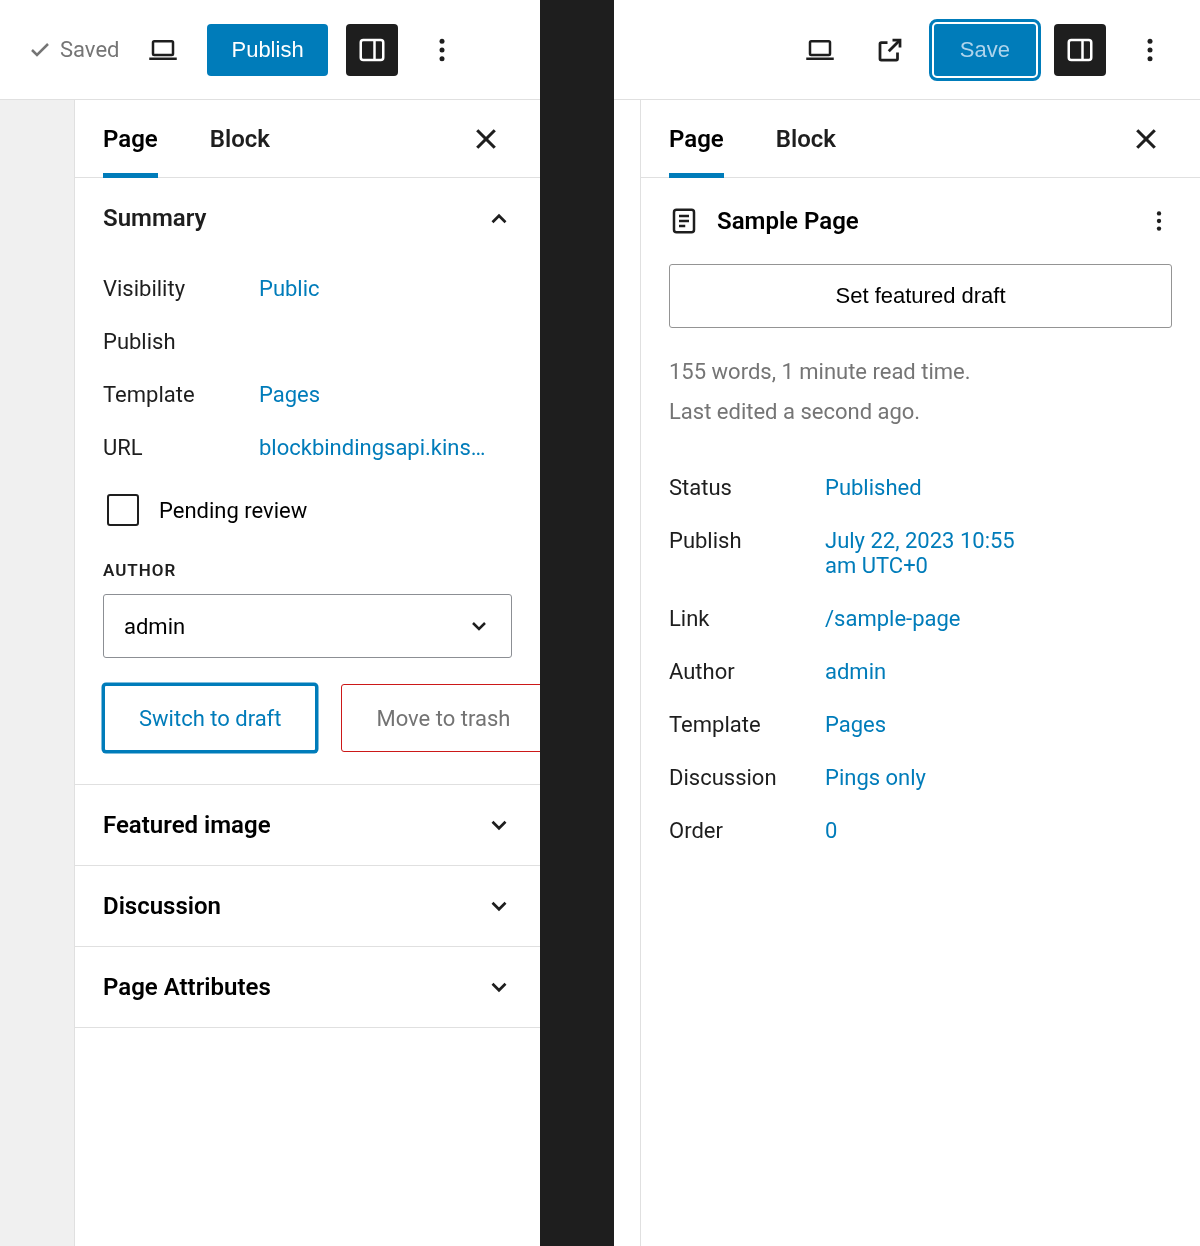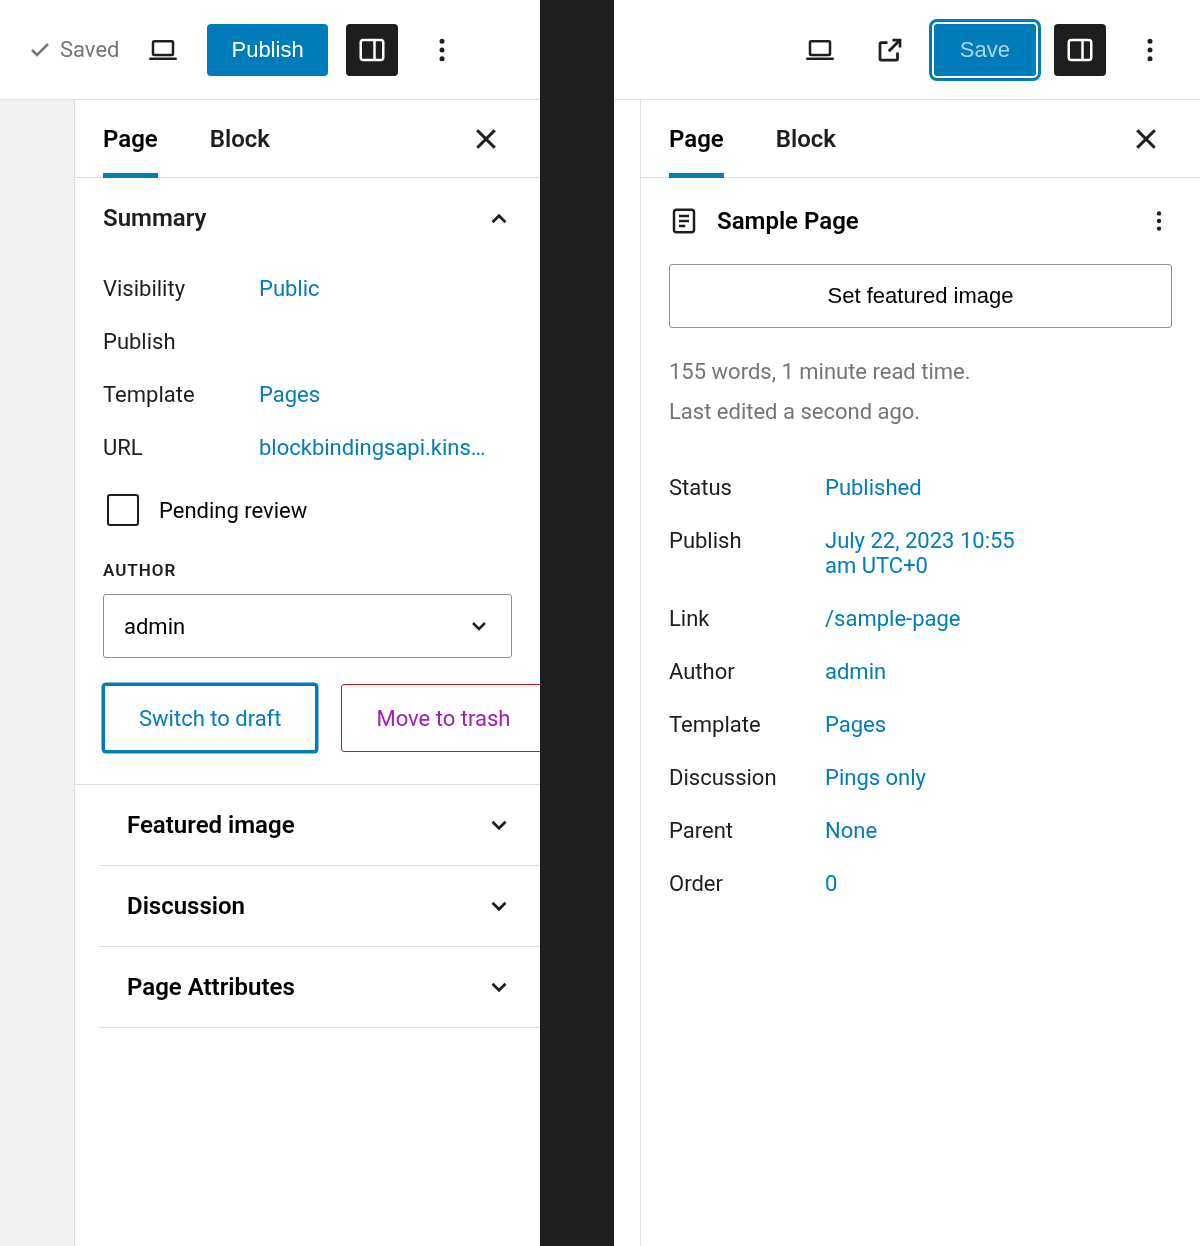--- a/index.html
+++ b/index.html
@@ -31,22 +31,22 @@
   .kv-label { width:156px; color:#1e1e1e; }
   .kv-value { color:#007cba; cursor:pointer; flex:1; }
   .checkbox-row { display:flex; align-items:center; gap:20px; padding:20px 0 10px 4px; font-size:22px; }
   .checkbox { width:32px; height:32px; border:2px solid #1e1e1e; border-radius:3px; cursor:pointer; }
   .author-label { font-size:17px; font-weight:600; letter-spacing:1px; color:#1e1e1e; text-transform:uppercase; margin-top:24px; }
   .select { margin-top:14px; border:1.5px solid #8c8f94; border-radius:3px; height:64px; display:flex; align-items:center; padding:0 20px; font-size:22px; cursor:pointer; position:relative; }
   .select .chev { position:absolute; right:20px; }
   .action-row { display:flex; gap:24px; margin-top:26px; margin-bottom:6px; }
   .action-btn { flex:0 0 auto; height:68px; border-radius:3px; font-size:22px; display:flex; align-items:center; justify-content:center; cursor:pointer; padding:0 34px; }
   .action-btn.outline-blue { border:2px solid #007cba; color:#007cba; background:#fff; box-shadow:0 0 0 1.5px #007cba; }
-  .action-btn.outline-red { border:1.5px solid #cc1818; color:#a21caf; background:#fff; }
-  .collapsed { padding:26px 28px; border-bottom:1px solid #e0e0e0; display:flex; align-items:center; font-size:24px; font-weight:600; cursor:pointer;margin-left:24px; }
+  .action-btn.outline-red { border:1.5px solid #cc1818; color:#737373; background:#fff; }
+  .collapsed { padding:26px 28px; border-bottom:1px solid #e0e0e0; display:flex; align-items:center; font-size:24px; font-weight:600; cursor:pointer; }
   .collapsed .chev { margin-left:auto; }
 
   
   .right-body { padding: 28px 28px 0 28px; }
   .page-title-row { display:flex; align-items:center; gap:18px; font-size:24px; font-weight:600; }
   .page-title-row .dots { margin-left:auto; cursor:pointer; }
   .featured-btn { margin-top:28px; width:100%; height:64px; border:1.5px solid #949494; background:#fff; font-size:22px; border-radius:3px; cursor:pointer; }
   .meta-text { color:#757575; font-size:22px; line-height:1.8; margin-top:24px; }
   .right-kv { margin-top:30px; }
   
@@ -224,21 +224,21 @@
           <span>Sample Page</span>
           <div class="dots">
             <svg width="26" height="26" viewBox="0 0 24 24" fill="#1e1e1e">
                 <circle cx="12" cy="5" r="2"></circle>
                 <circle cx="12" cy="12" r="2"></circle>
                 <circle cx="12" cy="19" r="2"></circle>
               </svg>
           </div>
         </div>
 
-        <button class="featured-btn">Set featured image</button>
+        <button class="featured-btn">Set featured draft</button>
 
         <div class="meta-text">
           <div>155 words, 1 minute read time.</div>
           <div>Last edited a second ago.</div>
         </div>
 
         <div class="right-kv">
           <div class="kv-row">
               <div class="kv-label">Status</div>
               <div class="kv-value">Published</div>
@@ -257,24 +257,20 @@
             </div>
           <div class="kv-row">
               <div class="kv-label">Template</div>
               <div class="kv-value">Pages</div>
             </div>
           <div class="kv-row">
               <div class="kv-label">Discussion</div>
               <div class="kv-value">Pings only</div>
             </div>
           <div class="kv-row">
-              <div class="kv-label">Parent</div>
-              <div class="kv-value">None</div>
-            </div>
-          <div class="kv-row">
               <div class="kv-label">Order</div>
               <div class="kv-value">0</div>
             </div>
         </div>
       </div>
     </div>
   </div>
 </div>
 
 </body></html>

